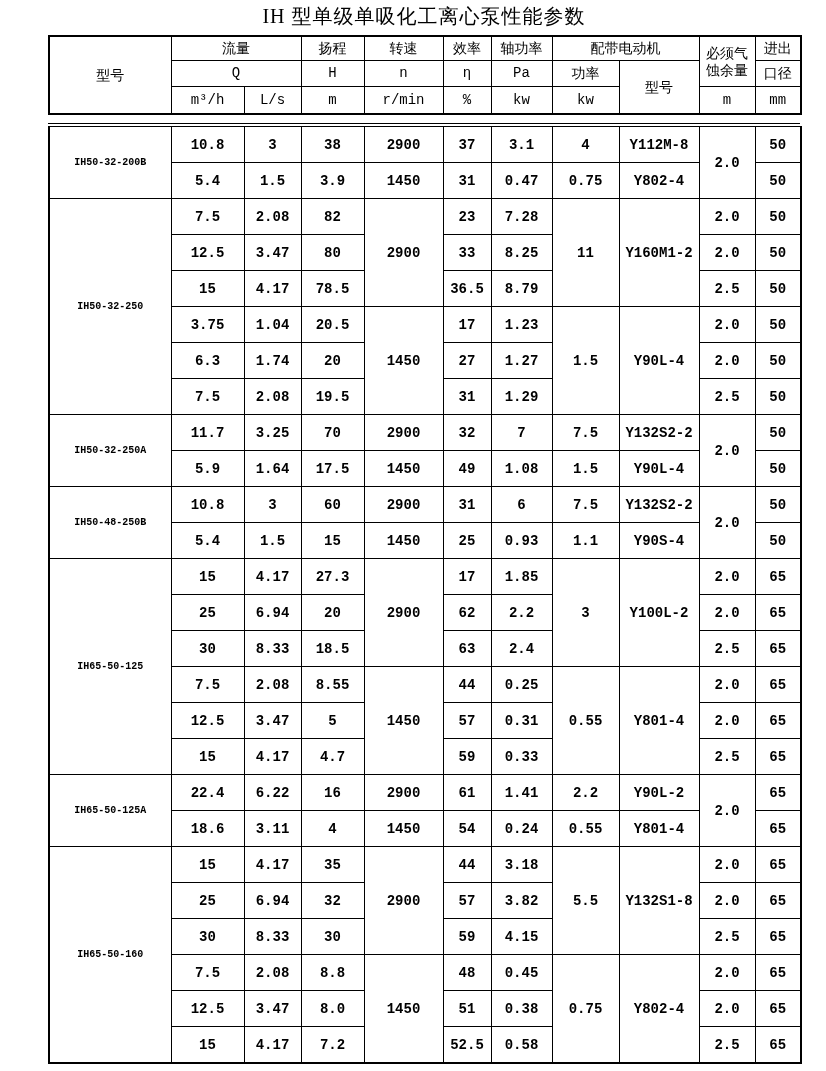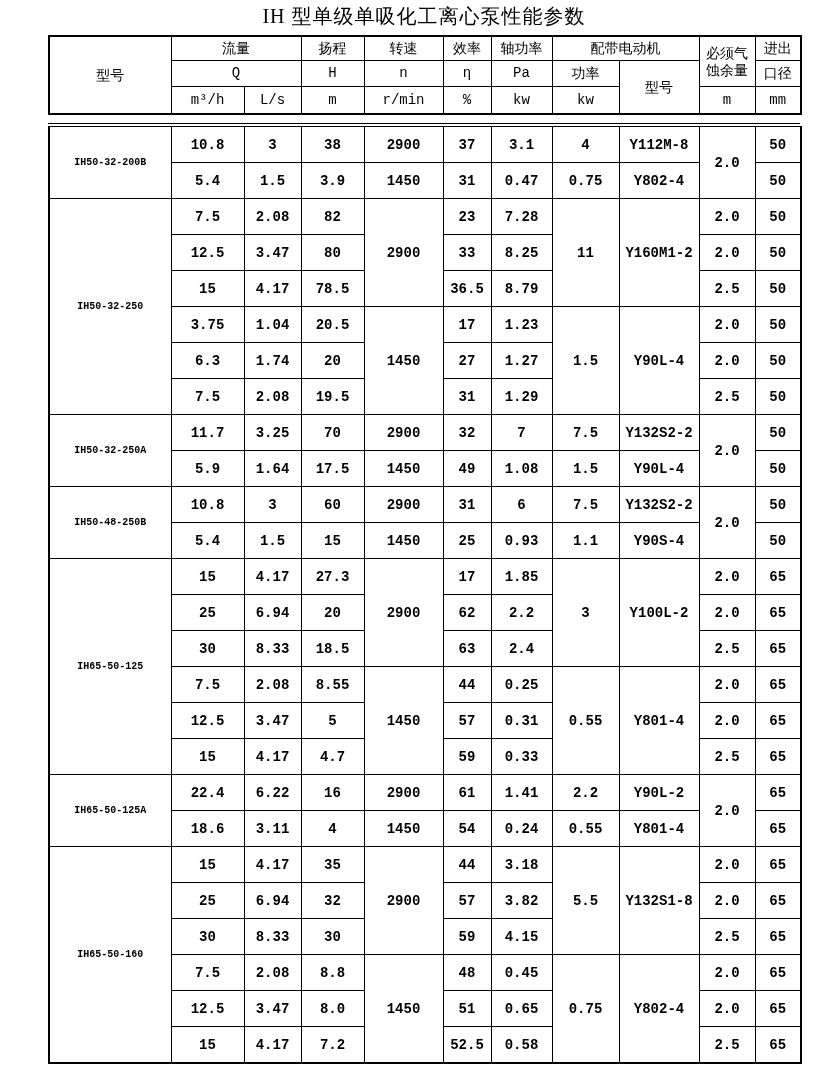--- a/index.html
+++ b/index.html
@@ -415,21 +415,21 @@
           <td rowspan="3">0.75</td>
           <td rowspan="3">Y802-4</td>
           <td>2.0</td>
           <td>65</td>
         </tr>
         <tr>
           <td>12.5</td>
           <td>3.47</td>
           <td>8.0</td>
           <td>51</td>
-          <td>0.65</td>
+          <td>0.38</td>
           <td>2.0</td>
           <td>65</td>
         </tr>
         <tr>
           <td>15</td>
           <td>4.17</td>
           <td>7.2</td>
           <td>52.5</td>
           <td>0.58</td>
           <td>2.5</td>

